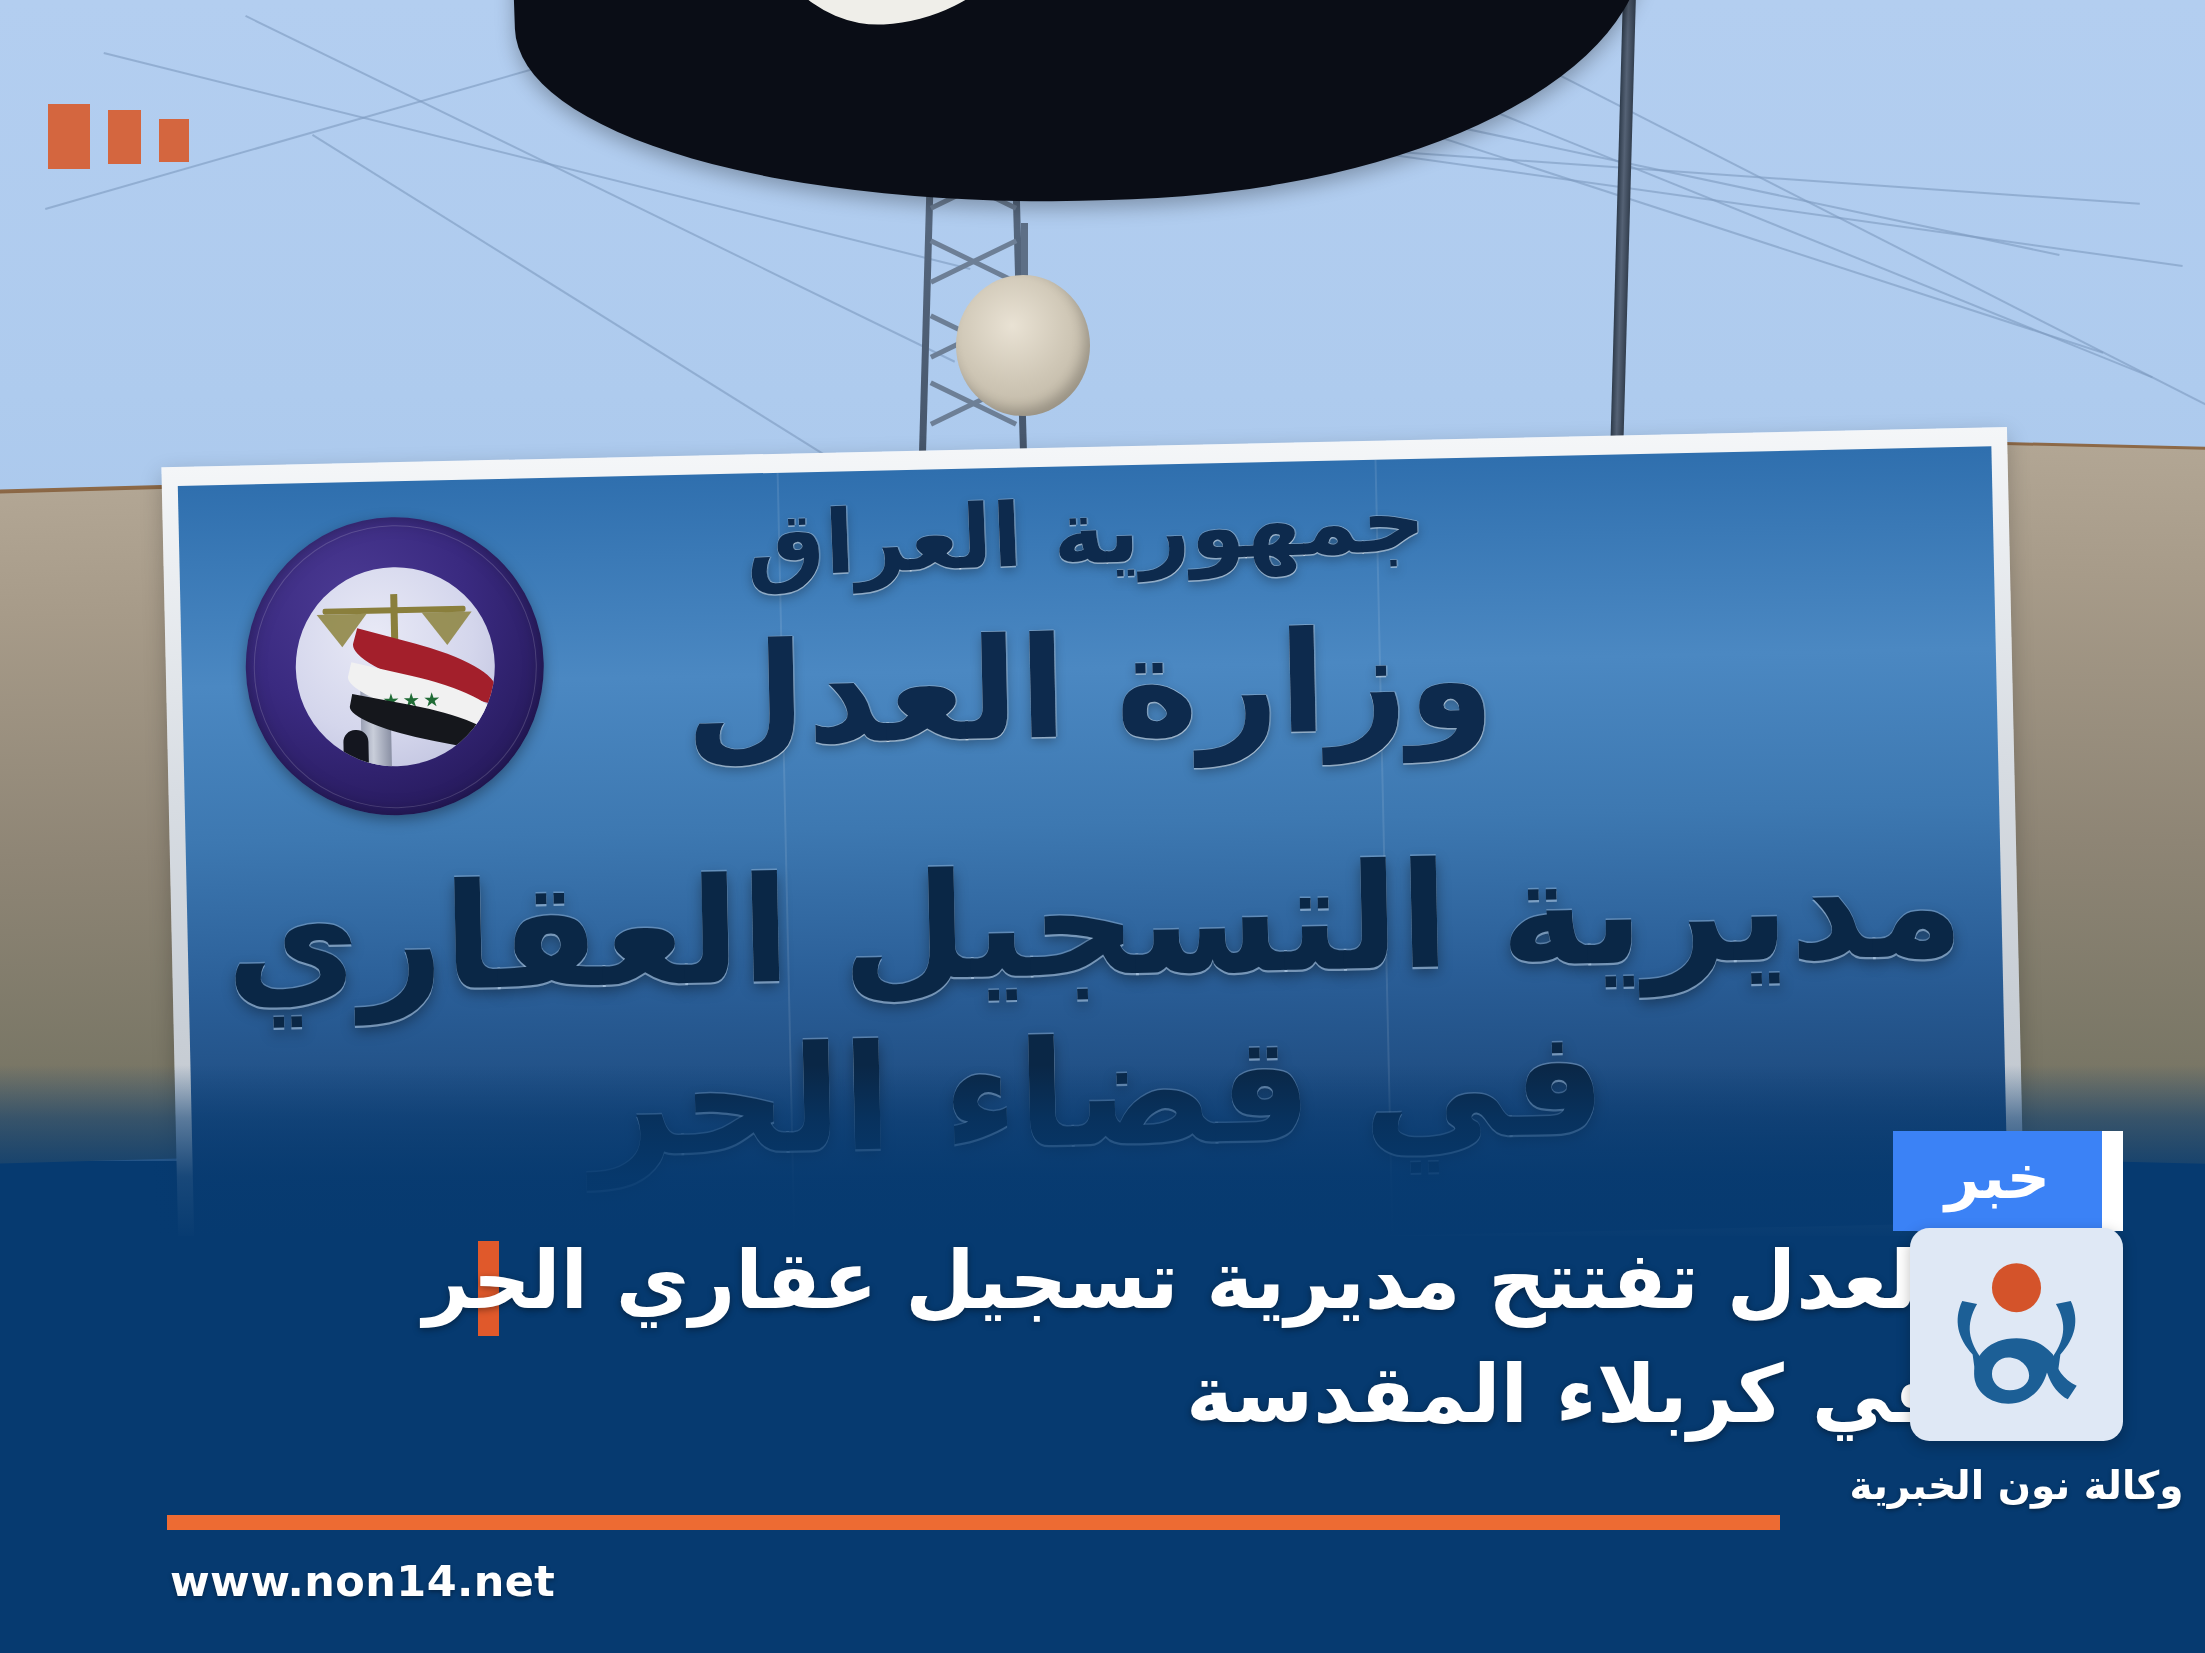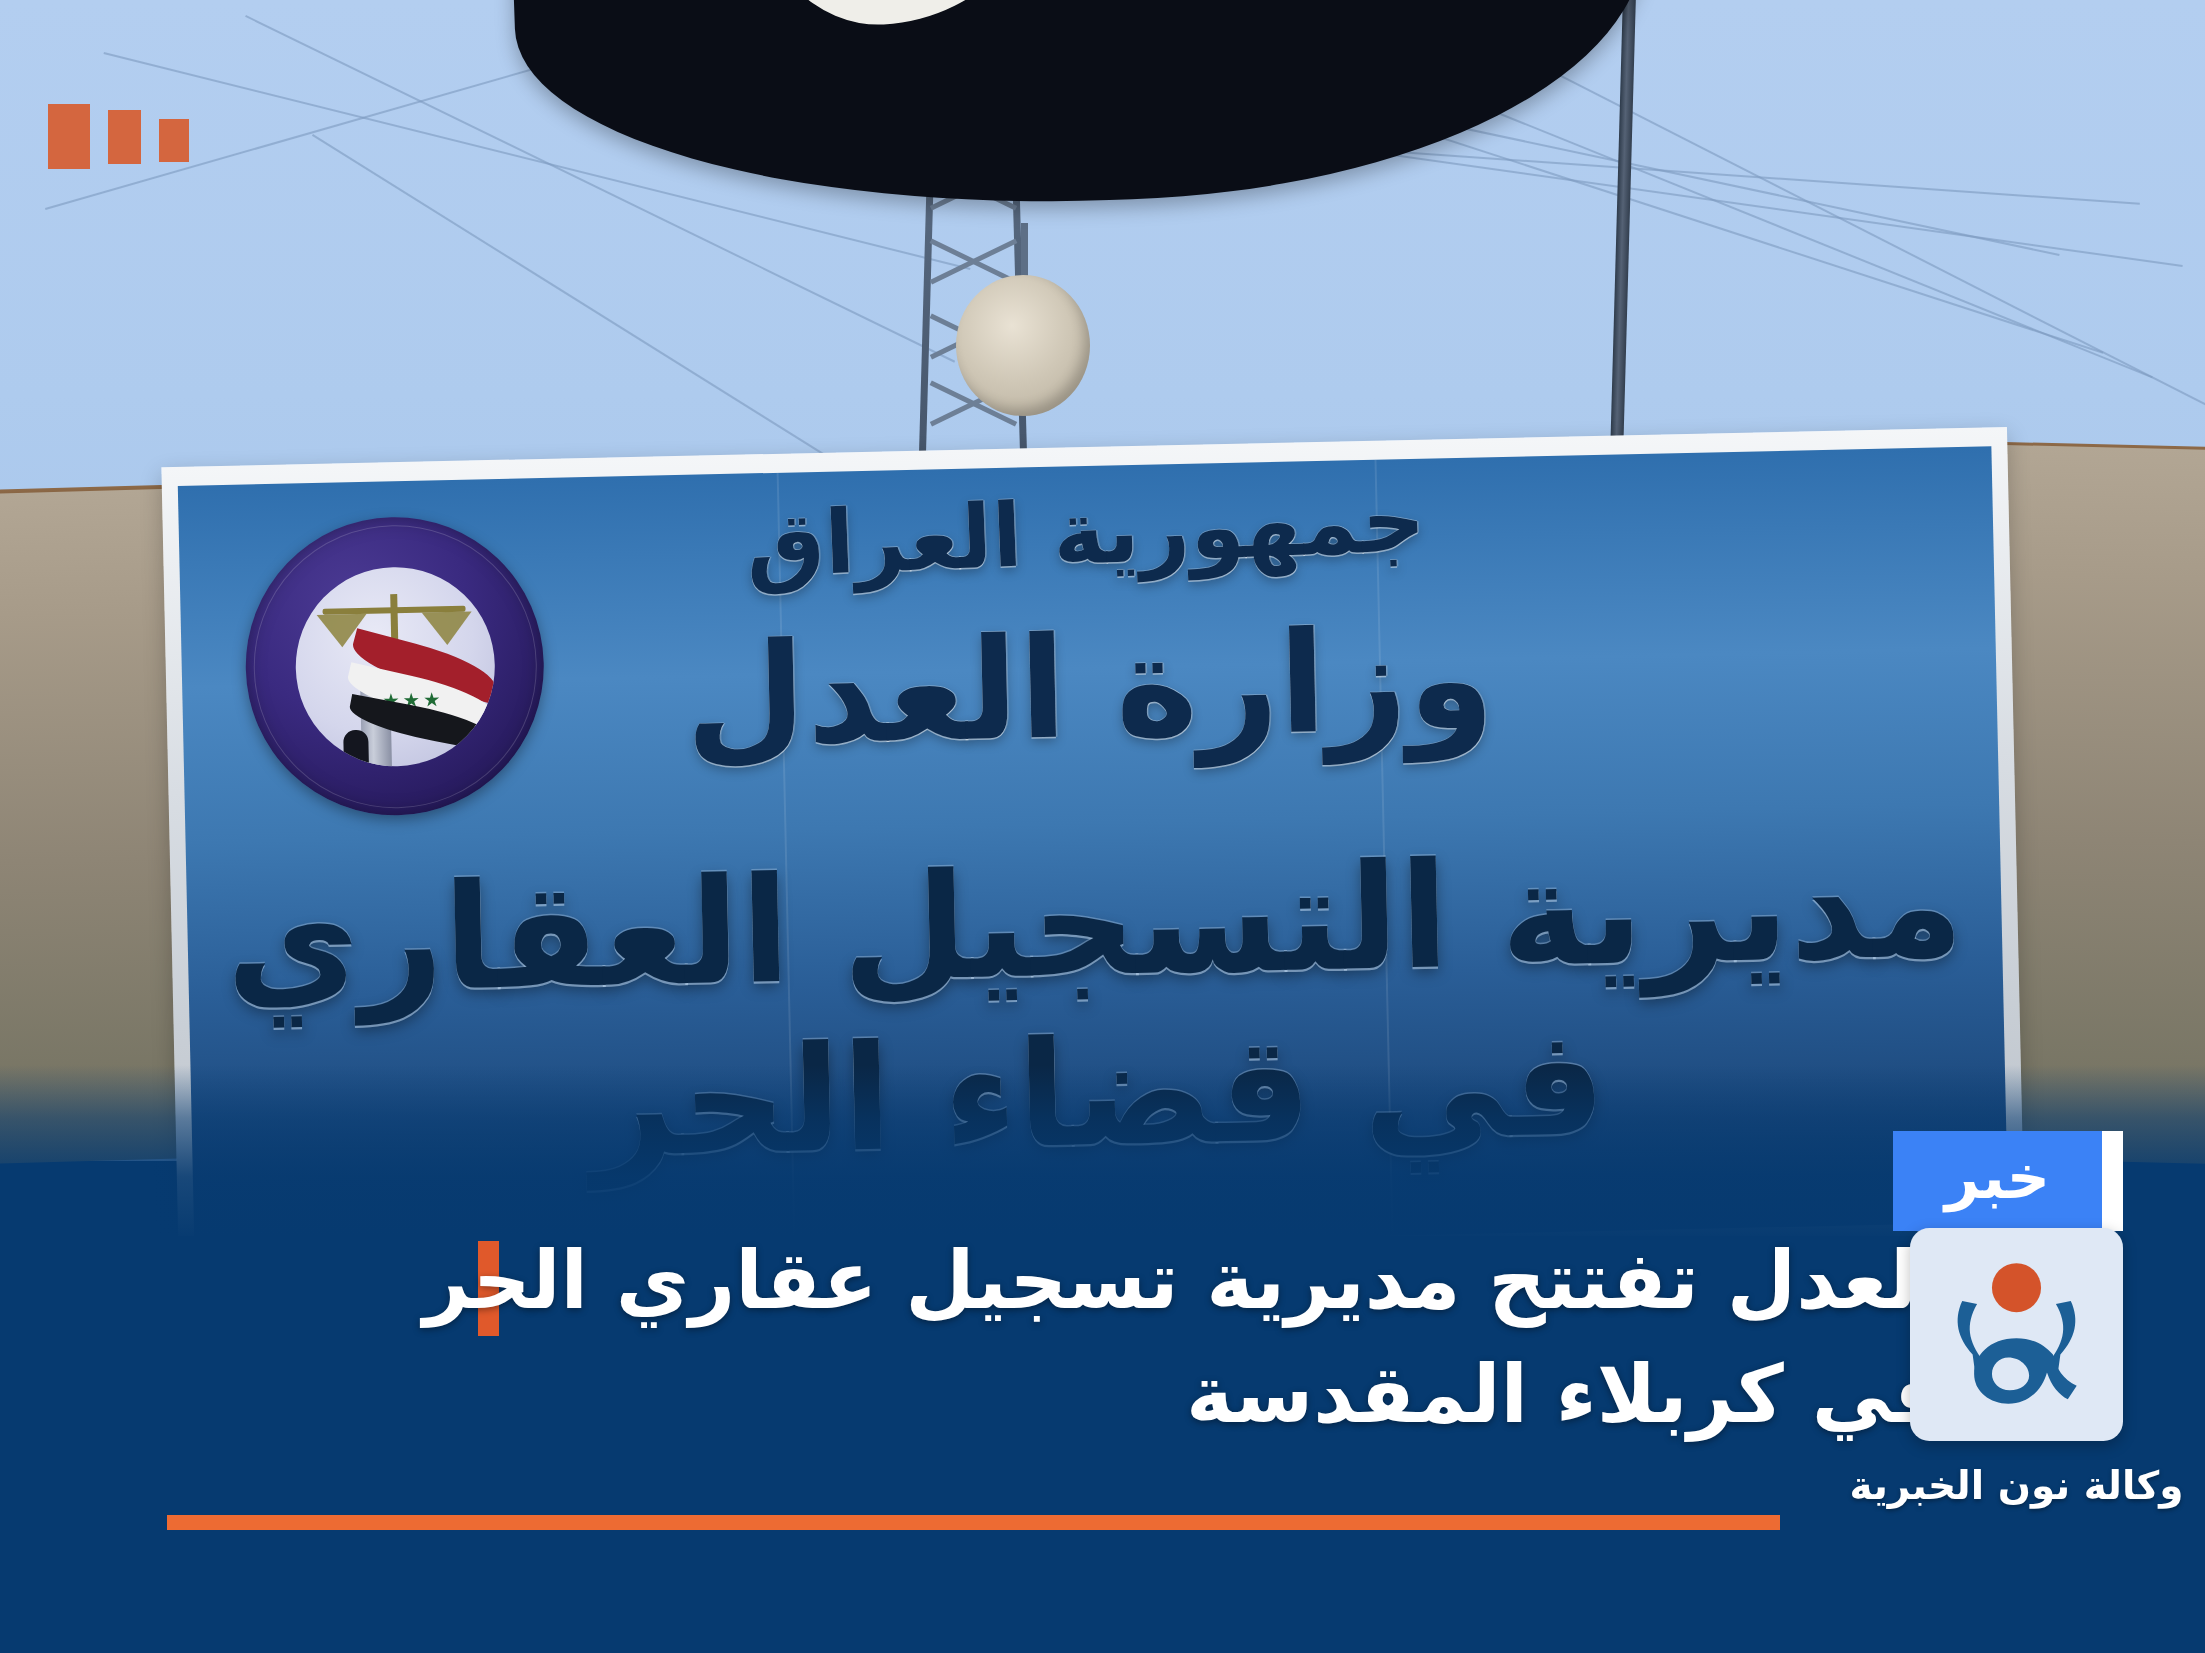--- a/index.html
+++ b/index.html
@@ -341,15 +341,16 @@
                  L 196 184 C 178 176, 168 160, 164 142 C 152 128, 136 120, 115 120 Z
                  M 104 146 C 120 146, 132 158, 132 170 C 132 182, 120 190, 106 190
                  C 92 190, 82 180, 82 168 C 82 156, 92 146, 104 146 Z" fill="#1C5F96"></path>
       </svg>
     </div>
     <div class="logo-name">وكالة نون الخبرية</div>
   </div>
 
   <div class="divider"></div>
 
+  <div class="site-url">www.non14.net</div>
 
 </div>
 
 
 </body></html>

